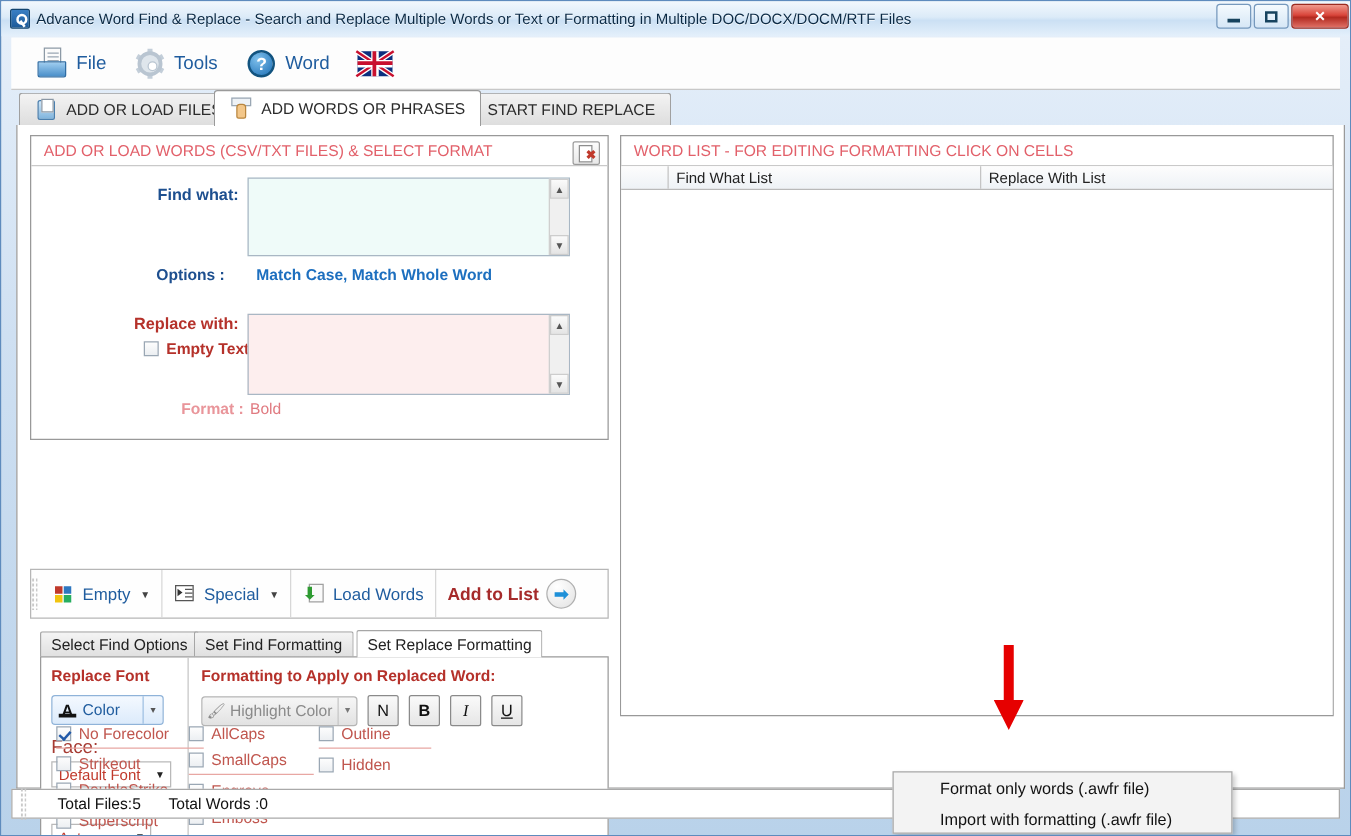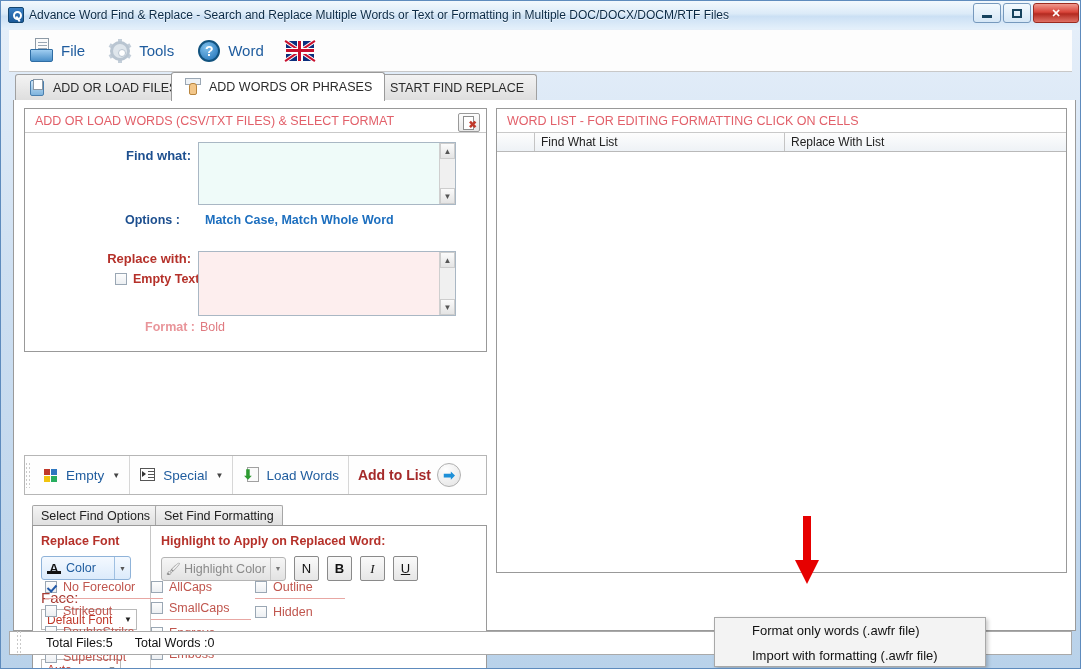--- a/index.html
+++ b/index.html
@@ -476,20 +476,23 @@
       </div>
     </div>
 
     <div id="fmt-tabs">
       <div class="ftab" style="left:0px;">
         <span>Select Find Options</span>
       </div>
       <div class="ftab" style="left:123px;">
         <span>Set Find Formatting</span>
       </div>
+      <div class="ftab active" style="left:253px;">
+        <span>Set Replace Formatting</span>
+      </div>
     </div>
 
     <div id="fmt-panel">
       <div class="fmt-left">
         <div class="subhead">Replace Font</div>
         <div class="color-btn">
           <span class="ab">A</span>
           <span style="flex:1">Color</span>
           <span class="dd">▼</span>
         </div>
@@ -499,21 +502,21 @@
           <span class="cv">▼</span>
         </div>
         <div class="minilabel">Size:</div>
         <div class="combo" style="width:80px;">
           <span>Auto</span>
           <span class="cv">▼</span>
         </div>
       </div>
 
       <div class="fmt-right">
-        <div class="subhead">Highlight to Apply on Replaced Word:</div>
+        <div class="subhead">Formatting to Apply on Replaced Word:</div>
         <div style="display:flex; align-items:center; gap:8px;">
           <div class="hl-btn">
             <span class="hi">🖌</span>
             <span style="flex:1">Highlight Color</span>
             <span class="dd">▼</span>
           </div>
           <div class="sq-btn">N</div>
           <div class="sq-btn" style="font-weight:bold;">B</div>
           <div class="sq-btn" style="font-style:italic; font-family:'Liberation Serif',serif;">I</div>
           <div class="sq-btn" style="text-decoration:underline;">U</div>

